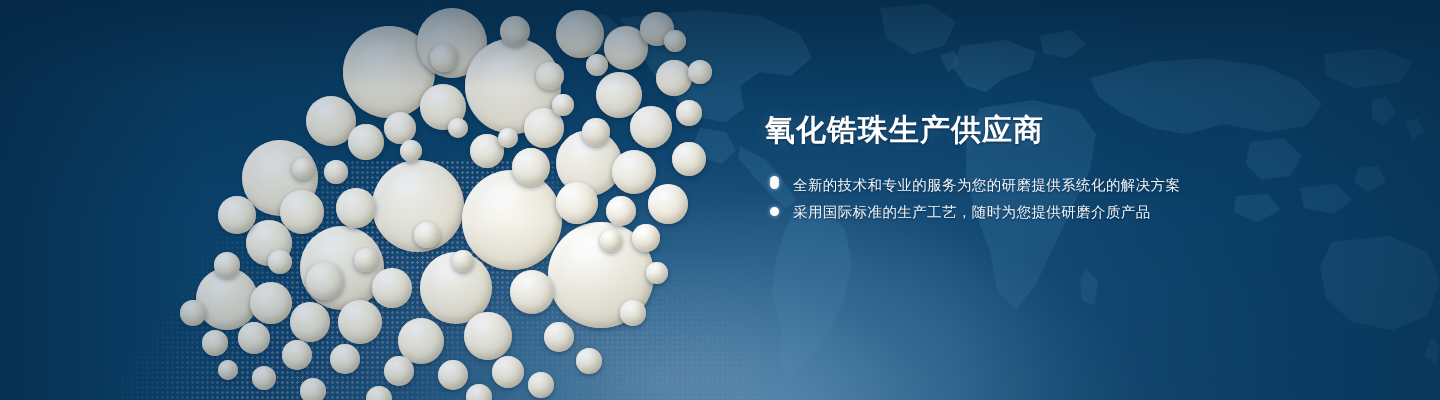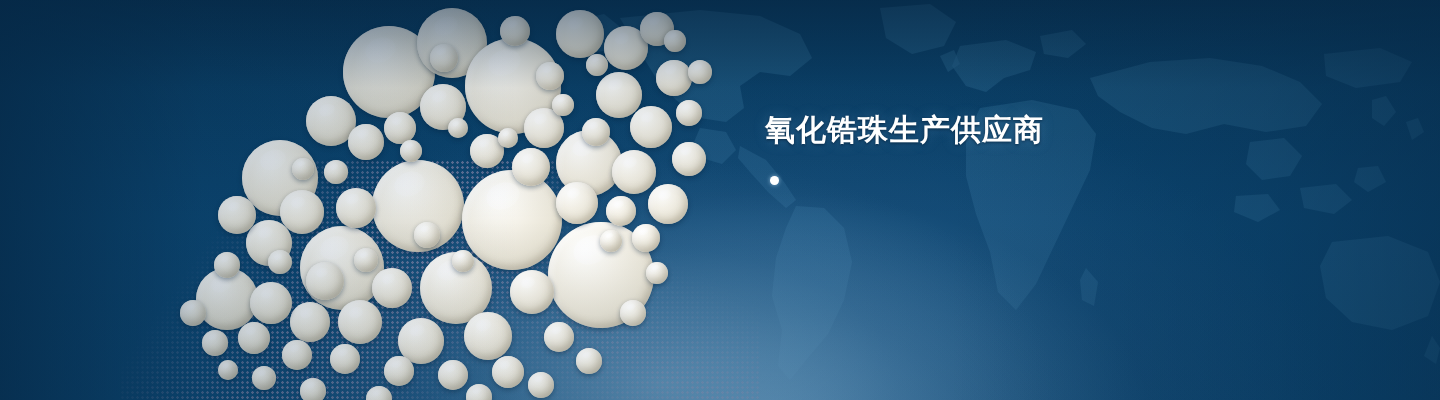--- a/index.html
+++ b/index.html
@@ -302,18 +302,30 @@
     <div class="headline">氧化锆珠生产供应商</div>
 
     <div class="bullets">
 
       <div class="bullet-row">
         <span class="dot"></span>
         <span class="btext">
         </span>
       </div>
 
-
+      <div class="bullet-row">
+        <span class="dot"></span>
+        <span class="btext">
+          <span>全新的技术和专业的服务为您的研磨提供系统化的解决方案</span>
+        </span>
+      </div>
+
+      <div class="bullet-row">
+        <span class="dot"></span>
+        <span class="btext">
+          <span>采用国际标准的生产工艺，随时为您提供研磨介质产品</span>
+        </span>
+      </div>
 
     </div>
   </div>
 
 </div>
 
 </body></html>

